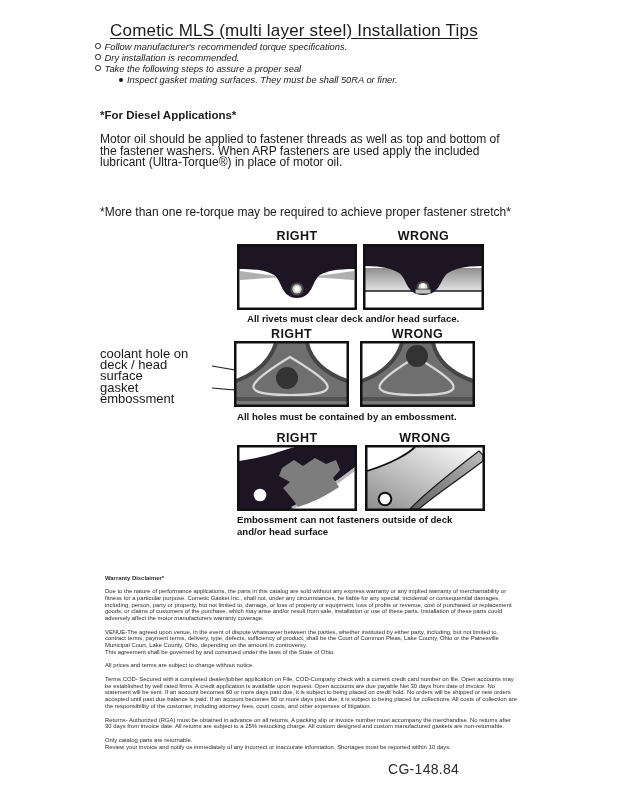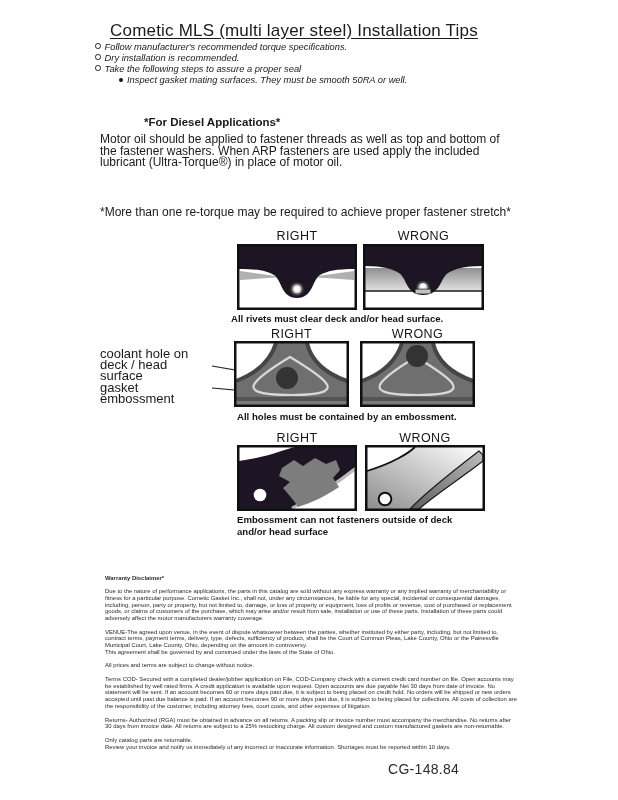--- a/index.html
+++ b/index.html
@@ -9,21 +9,21 @@
   .title{font-size:17px;font-weight:normal;text-decoration:underline;text-underline-offset:2px;letter-spacing:.2px;}
   .bullets{list-style:none;margin:0;padding:0;font-size:9.3px;line-height:11.2px;width:430px;}
   .bullets li{white-space:nowrap;font-style:italic;}
   .m1{display:inline-block;width:3.6px;height:3.6px;border:1px solid #222;border-radius:50%;
       margin-right:4px;vertical-align:1.5px;}
   .sub li{padding-left:24px;}
   .m2{display:inline-block;width:4px;height:4px;background:#111;border-radius:50%;
       margin-right:4px;vertical-align:1.5px;}
   .h2{font-size:11.5px;font-weight:bold;}
   .para{font-size:12px;line-height:11.6px;width:415px;}
-  .dg-head{font-size:12.5px;font-weight:400;letter-spacing:.4px;text-align:center;color:#141414;}
+  .dg-head{font-size:12.5px;font-weight:700;letter-spacing:.4px;text-align:center;color:#141414;}
   .dg-cap{font-size:9.6px;font-weight:bold;line-height:11.5px;color:#141414;}
   .dg-label{font-size:13px;line-height:11px;text-align:left;color:#1a1a1a;}
   .legal{width:414px;font-size:5.9px;line-height:6.85px;color:#2a2a2a;}
   .legal p{margin:0 0 6.5px 0;}
   .legal p.tight{margin:0;}
   .legal .lhead{font-weight:bold;margin:0 0 6px 0;}
   .docnum{font-size:14px;color:#2b2b2b;letter-spacing:.3px;}
   svg.diag{position:absolute;display:block;}
 </style>
 </head>
@@ -32,24 +32,24 @@
 <div class="page">
 
   <div class="abs title" style="left:110px;top:21px;">Cometic MLS (multi layer steel) Installation Tips</div>
 
   <ul class="abs bullets" style="left:95px;top:42px;">
     <li><span class="m1"></span><span>Follow manufacturer's recommended torque specifications.</span></li>
     <li><span class="m1"></span><span>Dry installation is recommended.</span></li>
     <li><span class="m1"></span><span>Take the following steps to assure a proper seal</span></li>
   </ul>
   <ul class="abs bullets sub" style="left:95px;top:75px;">
-    <li><span class="m2"></span><span>Inspect gasket mating surfaces.  They must be smooth 50RA or well.</span></li>
+    <li><span class="m2"></span><span>Inspect gasket mating surfaces.  They must be shall 50RA or finer.</span></li>
   </ul>
 
-  <div class="abs h2" style="left:100px;top:116px;margin-left:44px;">*For Diesel Applications*</div>
+  <div class="abs h2" style="left:100px;top:109px;">*For Diesel Applications*</div>
   <div class="abs para" style="left:100px;top:134px;">Motor oil should be applied to fastener threads as well as top and bottom of the fastener washers. When ARP fasteners are used apply the included lubricant (Ultra-Torque®) in place of motor oil.</div>
   <div class="abs para" style="left:100px;top:207px;">*More than one re-torque may be required to achieve proper fastener stretch*</div>
 
   <div class="abs dg-head" style="left:237px;top:229px;width:120px;">RIGHT</div>
   <div class="abs dg-head" style="left:363px;top:229px;width:121px;">WRONG</div>
 
   <svg class="diag" style="left:237px;top:244px;" width="120" height="66" viewBox="0 0 120 66">
     <rect x="2" y="2" width="116" height="62" fill="#ffffff"></rect>
     <path d="M3,27 L46,33 L3,36 Z" fill="#b0b0b0"></path>
     <path d="M117,27 L74,33 L117,36 Z" fill="#b0b0b0"></path>
@@ -73,21 +73,21 @@
     <line x1="2" y1="47" x2="119" y2="47" stroke="#1a1a1a" stroke-width="1.6"></line>
     <path d="M2,2 H119 V22 C100,22 92,25 85,29 C77,34 78,51 60,51 C43,51 44,34 36,29 C29,25 21,22 2,22 Z" fill="#1d1424"></path>
     <circle cx="60" cy="43.5" r="6.6" fill="#4a4a4a"></circle>
     <circle cx="60" cy="43.5" r="4.5" fill="#d6d6d6"></circle>
     <circle cx="60" cy="42" r="2.4" fill="#ffffff"></circle>
     <rect x="52.5" y="45.2" width="15" height="4.3" fill="#c0c0c0"></rect>
     <line x1="52.5" y1="45.2" x2="67.5" y2="45.2" stroke="#3a3a3a" stroke-width="0.8"></line>
     <rect x="1.25" y="1.25" width="118.5" height="63.5" fill="none" stroke="#101010" stroke-width="2.5"></rect>
   </svg>
 
-  <div class="abs dg-cap" style="left:231px;top:313px;">All rivets must clear deck and/or head surface.</div>
+  <div class="abs dg-cap" style="left:247px;top:313px;">All rivets must clear deck and/or head surface.</div>
 
   <div class="abs dg-head" style="left:234px;top:327px;width:115px;">RIGHT</div>
   <div class="abs dg-head" style="left:360px;top:327px;width:115px;">WRONG</div>
 
   <div class="abs dg-label" style="left:100px;top:348px;width:110px;">
     <span>coolant hole on</span><br>
     <span>deck / head surface</span>
   </div>
   <div class="abs dg-label" style="left:100px;top:382px;width:110px;">gasket embossment</div>
 

